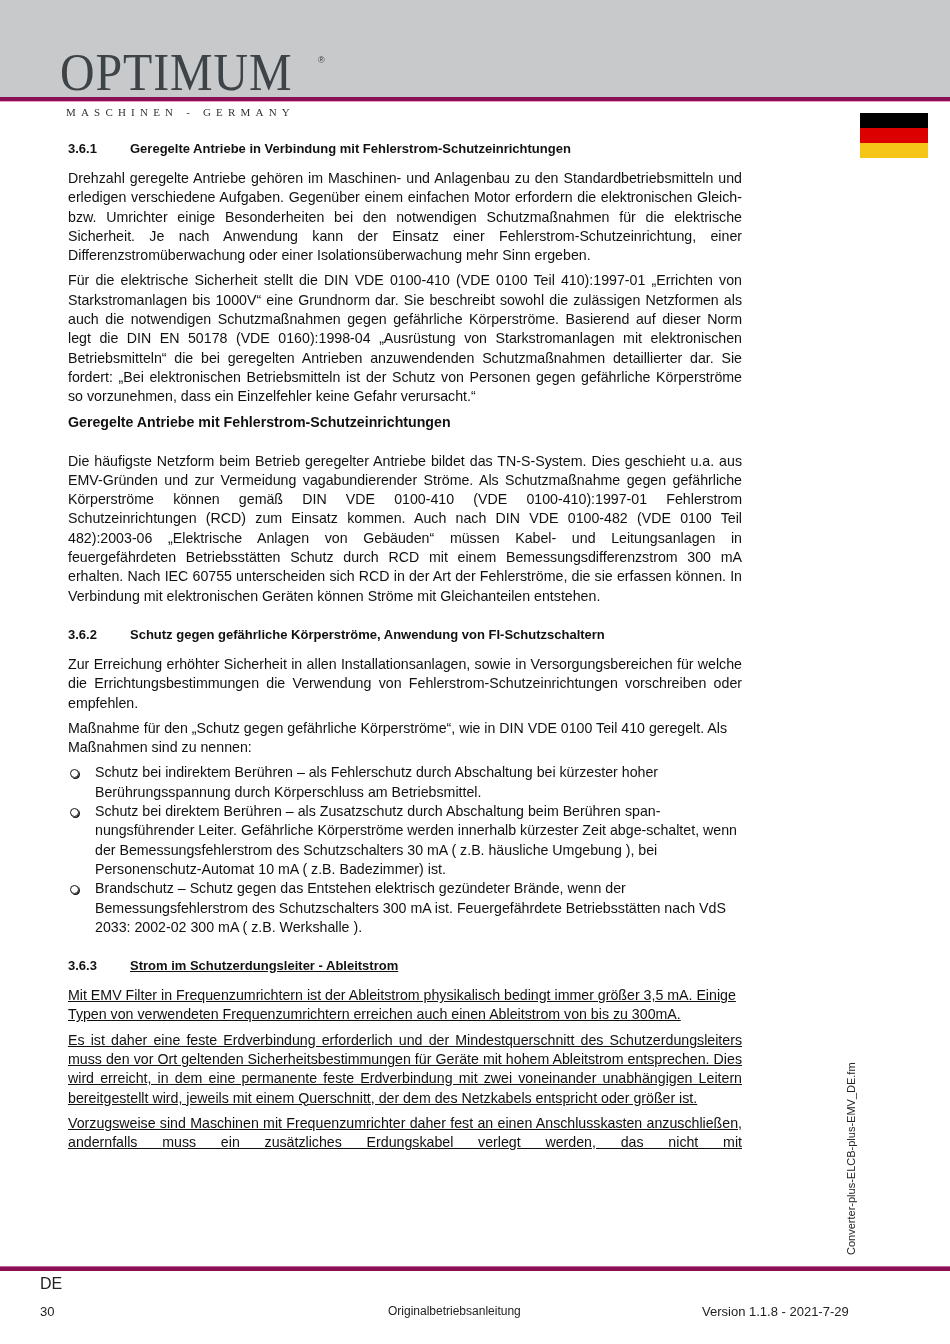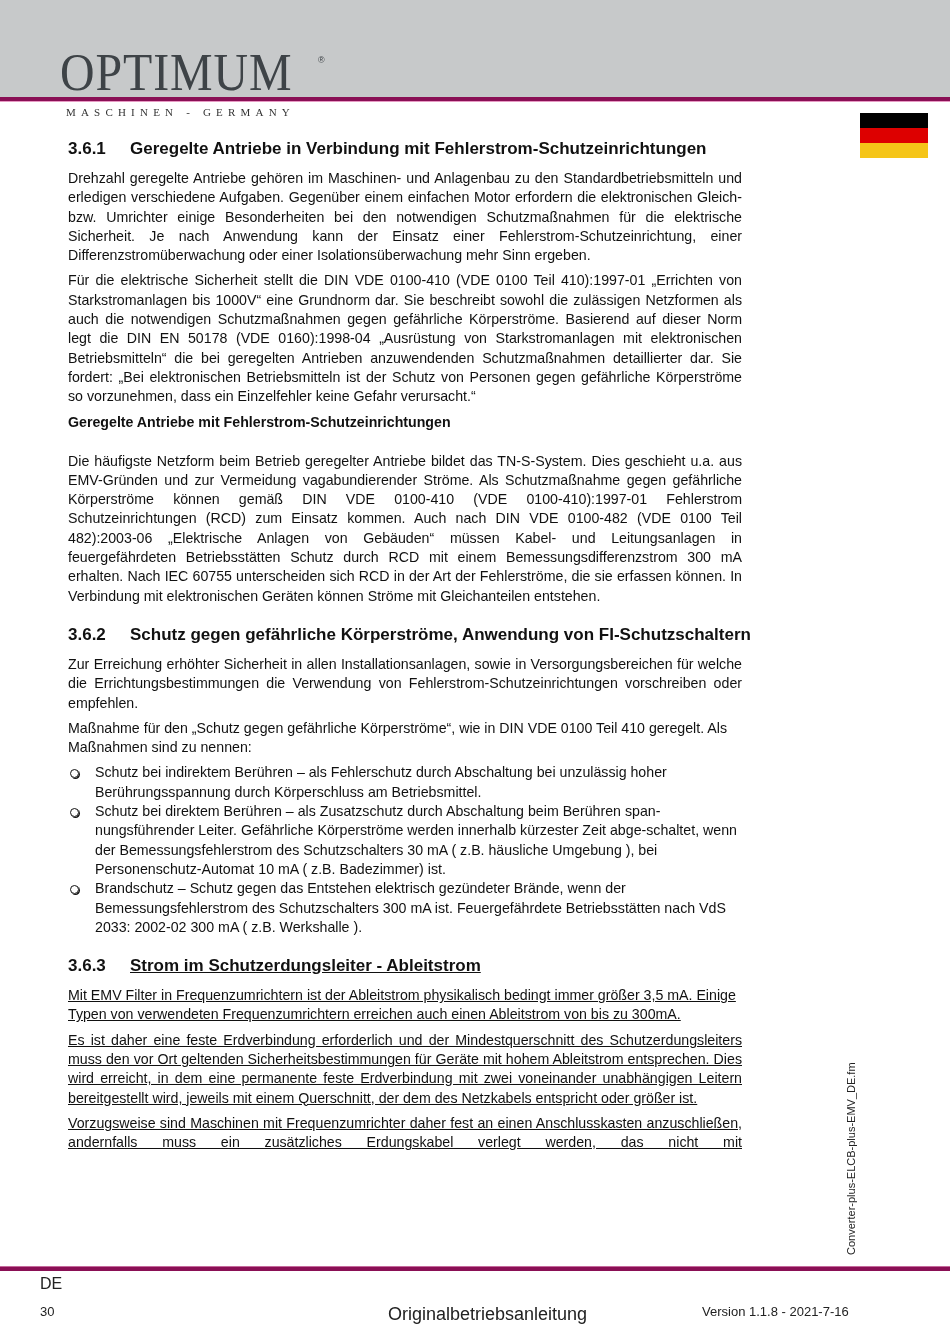--- a/index.html
+++ b/index.html
@@ -33,21 +33,21 @@
   }
   .flag {
     position: absolute; left: 860px; top: 113px; width: 68px; height: 45px;
   }
   .flag div { height: 15px; }
   .content {
     position: absolute; left: 68px; top: 138px; width: 674px;
     font-size: 14.2px; line-height: 19.3px;
   }
   h2 {
-    font-size: 17px; font-weight: bold; margin: 0 0 9px 0; line-height: 22px;
+    font-size: 13px; font-weight: bold; margin: 0 0 9px 0; line-height: 22px;
     white-space: nowrap;
   }
   h2 .num { display: inline-block; width: 62px; }
   h3 { font-size: 14.2px; font-weight: bold; margin: 0 0 20px 0; line-height: 19px; }
   p { margin: 0 0 6px 0; text-align: justify; }
   ul { list-style: none; margin: 0 0 6px 0; padding: 0; }
   li { position: relative; padding-left: 27px; margin: 0 0 0 0; }
   li .bullet {
     position: absolute; left: 2px; top: 6px; width: 7px; height: 7px;
     border: 1.5px solid #111; border-radius: 50%;
@@ -59,21 +59,21 @@
     position: absolute; left: 845px; top: 1255px;
     transform: rotate(-90deg); transform-origin: left top;
     font-size: 11px; white-space: nowrap; color: #222;
   }
   .footer-stripe {
     position: absolute; left: 0; top: 1266px; width: 950px; height: 4px;
     background: #8a0f55; border-top: 1px solid #c56a9c;
   }
   .footer-lang { position: absolute; left: 40px; top: 1275px; font-size: 16px; color: #222; }
   .footer-page { position: absolute; left: 40px; top: 1304px; font-size: 13px; color: #222; text-align: center; }
-  .footer-title { position: absolute; left: 388px; top: 1304px; font-size: 18px; color: #222; }
+  .footer-title { position: absolute; left: 388px; top: 1304px; font-size: 12px; color: #222; }
   .footer-version { position: absolute; left: 702px; top: 1304px; font-size: 13px; color: #222; }
 </style>
 </head>
 <body>
 
 <div class="header-band"></div>
 <div class="logo">OPTIMUM</div>
 <div class="logo-reg">®</div>
 <div class="header-stripe"></div>
 <div class="logo-sub">MASCHINEN - GERMANY</div>
@@ -91,33 +91,33 @@
     <p>Für die elektrische Sicherheit stellt die DIN VDE 0100-410 (VDE 0100 Teil 410):1997-01 „Errichten von Starkstromanlagen bis 1000V“ eine Grundnorm dar. Sie beschreibt sowohl die zulässigen Netzformen als auch die notwendigen Schutzmaßnahmen gegen gefährliche Körperströme. Basierend auf dieser Norm legt die DIN EN 50178 (VDE 0160):1998-04 „Ausrüstung von Starkstromanlagen mit elektronischen Betriebsmitteln“ die bei geregelten Antrieben anzuwendenden Schutzmaßnahmen detaillierter dar. Sie fordert: „Bei elektronischen Betriebsmitteln ist der Schutz von Personen gegen gefährliche Körperströme so vorzunehmen, dass ein Einzelfehler keine Gefahr verursacht.“</p>
     <h3>Geregelte Antriebe mit Fehlerstrom-Schutzeinrichtungen</h3>
     <p>Die häufigste Netzform beim Betrieb geregelter Antriebe bildet das TN-S-System. Dies geschieht u.a. aus EMV-Gründen und zur Vermeidung vagabundierender Ströme. Als Schutzmaßnahme gegen gefährliche Körperströme können gemäß DIN VDE 0100-410 (VDE 0100-410):1997-01 Fehlerstrom Schutzeinrichtungen (RCD) zum Einsatz kommen. Auch nach DIN VDE 0100-482 (VDE 0100 Teil 482):2003-06 „Elektrische Anlagen von Gebäuden“ müssen Kabel- und Leitungsanlagen in feuergefährdeten Betriebsstätten Schutz durch RCD mit einem Bemessungsdifferenzstrom 300 mA erhalten. Nach IEC 60755 unterscheiden sich RCD in der Art der Fehlerströme, die sie erfassen können. In Verbindung mit elektronischen Geräten können Ströme mit Gleichanteilen entstehen.</p>
   </section>
 
   <section class="sec2">
     <h2><span class="num">3.6.2</span><span>Schutz gegen gefährliche Körperströme, Anwendung von FI-Schutzschaltern</span></h2>
     <p>Zur Erreichung erhöhter Sicherheit in allen Installationsanlagen, sowie in Versorgungsbereichen für welche die Errichtungsbestimmungen die Verwendung von Fehlerstrom-Schutzeinrichtungen vorschreiben oder empfehlen.</p>
     <p style="text-align:left">Maßnahme für den „Schutz gegen gefährliche Körperströme“, wie in DIN VDE 0100 Teil 410 geregelt. Als Maßnahmen sind zu nennen:</p>
     <ul>
-      <li><span class="bullet"></span><span>Schutz bei indirektem Berühren – als Fehlerschutz durch Abschaltung bei unzulässig hoher Berührungsspannung durch Körperschluss am Betriebsmittel.</span></li>
+      <li><span class="bullet"></span><span>Schutz bei indirektem Berühren – als Fehlerschutz durch Abschaltung bei kürzester hoher Berührungsspannung durch Körperschluss am Betriebsmittel.</span></li>
       <li><span class="bullet"></span><span>Schutz bei direktem Berühren – als Zusatzschutz durch Abschaltung beim Berühren span-nungsführender Leiter. Gefährliche Körperströme werden innerhalb kürzester Zeit abge-schaltet, wenn der Bemessungsfehlerstrom des Schutzschalters 30 mA ( z.B. häusliche Umgebung ), bei Personenschutz-Automat 10 mA ( z.B. Badezimmer) ist.</span></li>
       <li><span class="bullet"></span><span>Brandschutz – Schutz gegen das Entstehen elektrisch gezündeter Brände, wenn der Bemessungsfehlerstrom des Schutzschalters 300 mA ist. Feuergefährdete Betriebsstätten nach VdS 2033: 2002-02  300 mA ( z.B. Werkshalle ).</span></li>
     </ul>
   </section>
 
   <section class="sec3">
     <h2><span class="num">3.6.3</span><span>Strom im Schutzerdungsleiter - Ableitstrom</span></h2>
     <p style="text-align:left">Mit EMV Filter in Frequenzumrichtern ist der Ableitstrom physikalisch bedingt immer größer 3,5 mA. Einige Typen von verwendeten Frequenzumrichtern erreichen auch einen Ableitstrom von bis zu 300mA.</p>
     <p>Es ist daher eine feste Erdverbindung erforderlich und der Mindestquerschnitt des Schutzerdungsleiters muss den vor Ort geltenden Sicherheitsbestimmungen für Geräte mit hohem Ableitstrom entsprechen. Dies wird erreicht, in dem eine permanente feste Erdverbindung mit zwei voneinander unabhängigen Leitern bereitgestellt wird, jeweils mit einem Querschnitt, der dem des Netzkabels entspricht oder größer ist.</p>
     <p style="text-align-last:justify">Vorzugsweise sind Maschinen mit Frequenzumrichter daher fest an einen Anschlusskasten anzuschließen, andernfalls muss ein zusätzliches Erdungskabel verlegt werden, das nicht mit</p>
   </section>
 </div>
 
 <div class="side-label">Converter-plus-ELCB-plus-EMV_DE.fm</div>
 
 <div class="footer-stripe"></div>
 <div class="footer-lang">DE</div>
 <div class="footer-page">30</div>
 <div class="footer-title">Originalbetriebsanleitung</div>
-<div class="footer-version">Version 1.1.8 - 2021-7-16</div>
+<div class="footer-version">Version 1.1.8 - 2021-7-29</div>
 
 </body></html>

